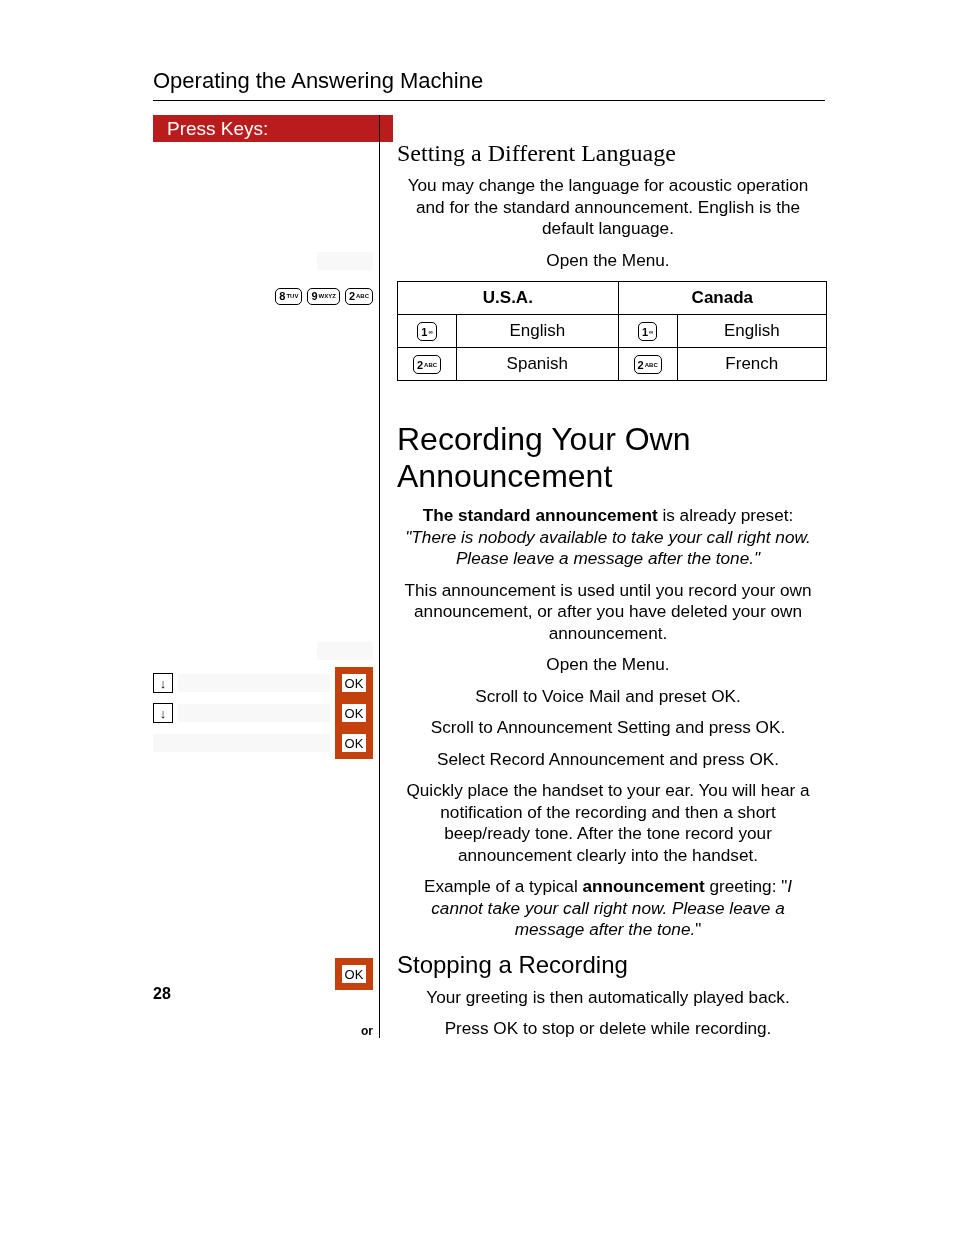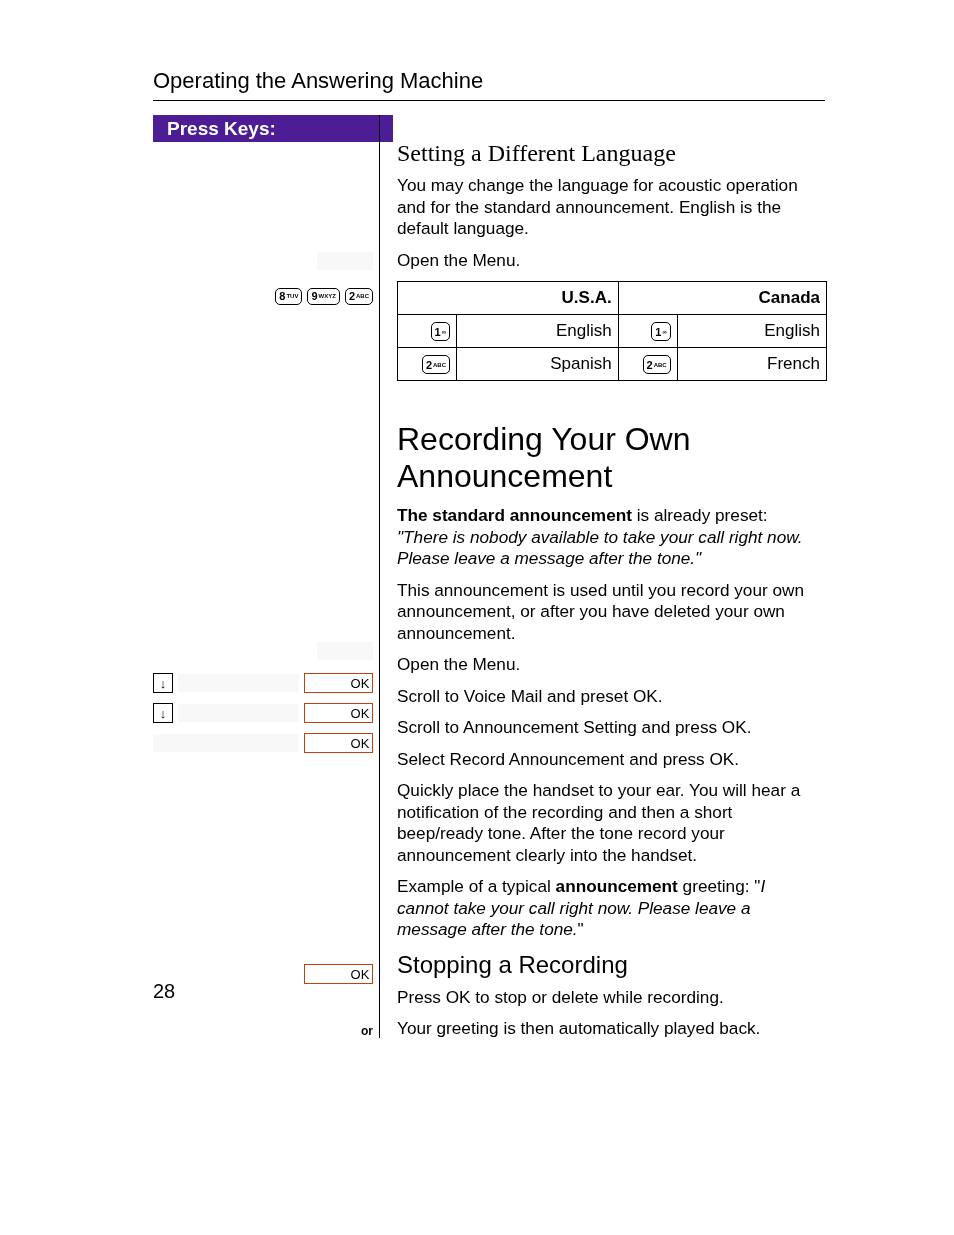--- a/index.html
+++ b/index.html
@@ -28,27 +28,26 @@
     top: 100px;
     width: 672px;
     border-top: 1.5px solid #000;
   }
   .press-keys-bar {
     position: absolute;
     left: 153px;
     top: 115px;
     width: 226px;
     height: 27px;
-    background: #4c1d95;
+    background: #b91c1c;
     color: #fff;
     font-size: 19px;
     padding-left: 14px;
     display: flex;
     align-items: center;
-    font-weight: bold;
   }
   .sidebar-divider {
     position: absolute;
     left: 379px;
     top: 115px;
     width: 0;
     height: 1045px;
     border-left: 1px solid #000;
   }
   .sidebar {
@@ -79,26 +78,25 @@
     padding: 0 3px;
     font-size: 11px;
     font-weight: bold;
     box-sizing: border-box;
   }
   .key-btn .sub { font-size: 6px; font-weight: bold; margin-left: 1px; }
   .ok-btn {
     display: inline-flex;
     align-items: center;
     justify-content: center;
-    border: 1px solid #c2410c;
+    border: 7px solid #c2410c;
     font-size: 13px;
     font-weight: 400;
     height: 18px;
     width: 24px;
-    padding-left: 43px;
   }
   .down-arrow {
     border: 1px solid #000;
     width: 18px;
     height: 18px;
     display: inline-flex;
     align-items: center;
     justify-content: center;
     font-size: 13px;
   }
@@ -151,54 +149,55 @@
   h1.big.condensed {
      font-family: "Helvetica Neue Condensed", "Arial Narrow", Arial, sans-serif;
      font-weight: 300;
      font-stretch: condensed;
      margin-top: 40px;
   }
   p.body {
     font-size: 17.2px;
     line-height: 1.25;
     margin: 6px 8px 10px 0;
+    text-align: center;
   }
   .italic { font-style: italic; }
   .bold { font-weight: bold; }
 
   table.lang {
     border-collapse: collapse;
     width: 100%;
     margin-top: 4px;
     margin-bottom: 6px;
   }
   table.lang th, table.lang td {
     border: 1px solid #000;
     font-size: 17px;
-    text-align: right;
+    text-align: center;
     padding: 3px 6px;
     vertical-align: middle;
     height: 26px;
   }
   table.lang th { font-weight: bold; }
   .cell-key {
     display:inline-flex; align-items:center;
     border:1.5px solid #000; border-radius:5px;
     height:17px; padding:0 3px; font-size:11px; font-weight:bold;
     vertical-align:middle;
   }
   .cell-key .sub { font-size:6px; margin-left:1px; }
   td.kcell { width: 46px; }
 
   .page-number {
     position: absolute;
     left: 153px;
     bottom: 35px;
-    font-weight: normal;
-    font-size: 20px;
+    font-weight: bold;
+    font-size: 16px;
   }
 </style>
 </head>
 <body>
 
 <div class="page">
 
   <div class="header-title">Operating the Answering Machine</div>
   <div class="header-rule"></div>
 
@@ -307,19 +306,19 @@
     <p class="body">Open the Menu.</p>
     <p class="body">Scroll to Voice Mail and preset OK.</p>
     <p class="body">Scroll to Announcement Setting and press OK.</p>
     <p class="body">Select Record Announcement and press OK.</p>
     <p class="body">Quickly place the handset to your ear.  You  will hear a notification of the recording and then a short beep/ready tone.  After the tone record your announcement clearly into the handset.</p>
     <p class="body">
       <span>Example of a typical </span><span class="bold">announcement</span><span> greeting: "</span><span class="italic">I cannot take your call right now. Please leave a message after the tone.</span><span>"</span>
     </p>
 
     <h2 class="section" style="font-family:'Helvetica Neue Condensed','Arial Narrow',Arial,sans-serif; font-weight:300">Stopping a Recording</h2>
+    <p class="body">Your greeting is then automatically played back.</p>
     <p class="body">Press OK to stop or delete while recording.</p>
-    <p class="body">Your greeting is then automatically played back.</p>
     <p class="body" style="margin-top:28px">Press the End key.</p>
   </div>
 
   <div class="page-number">28</div>
 </div>
 
 </body></html>

